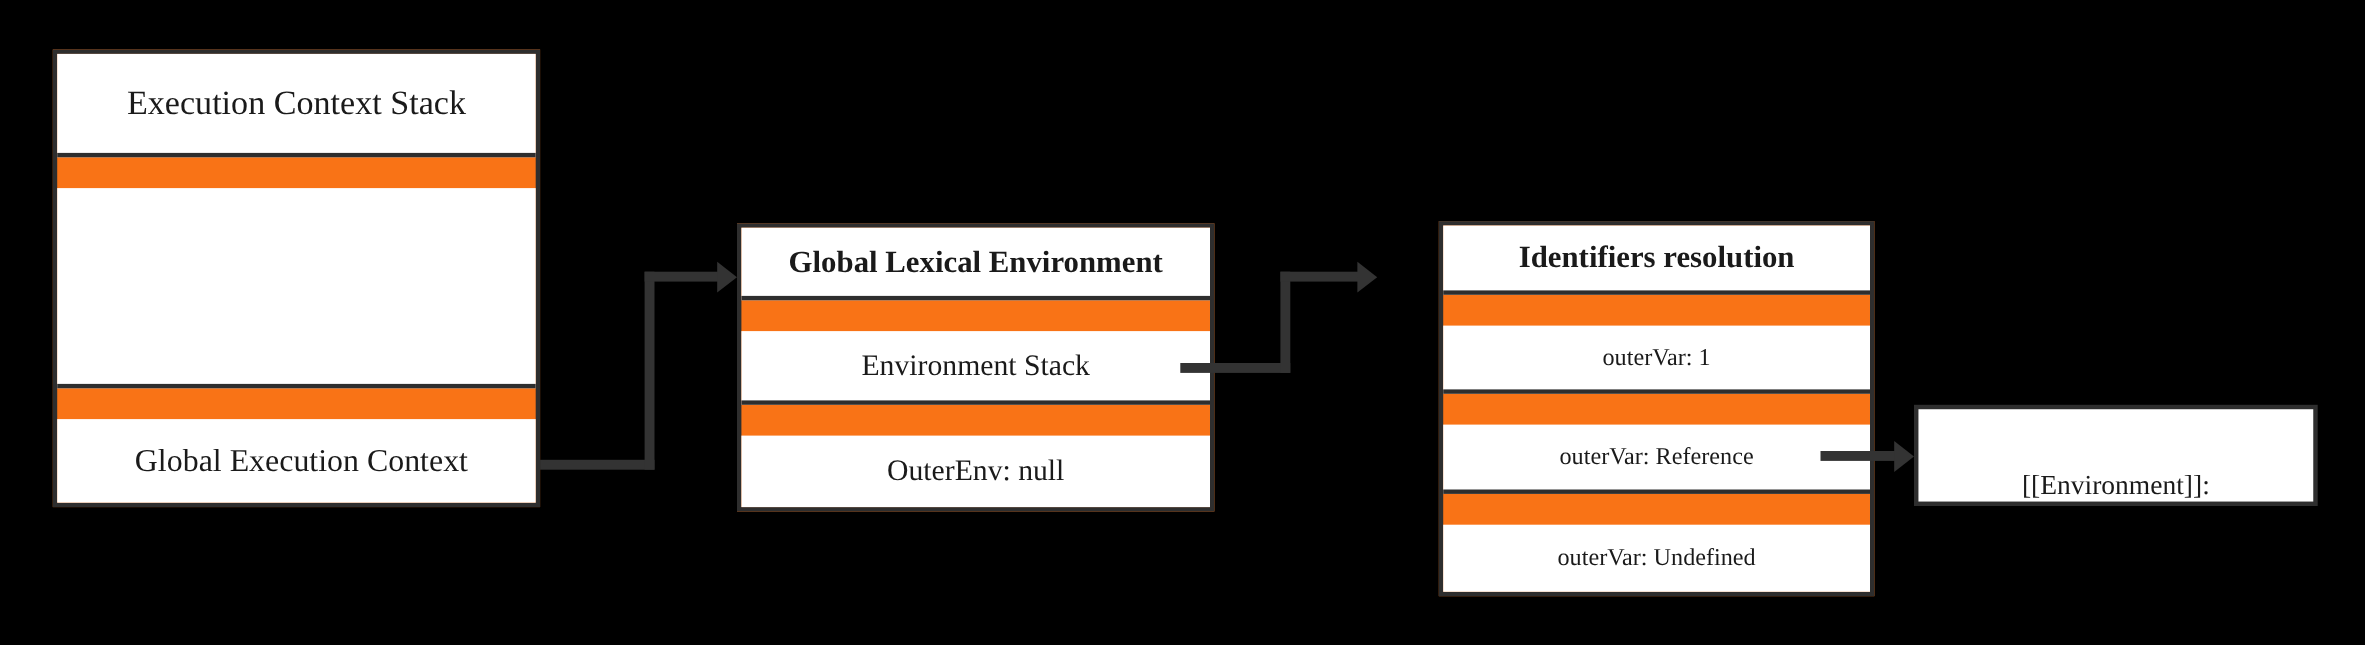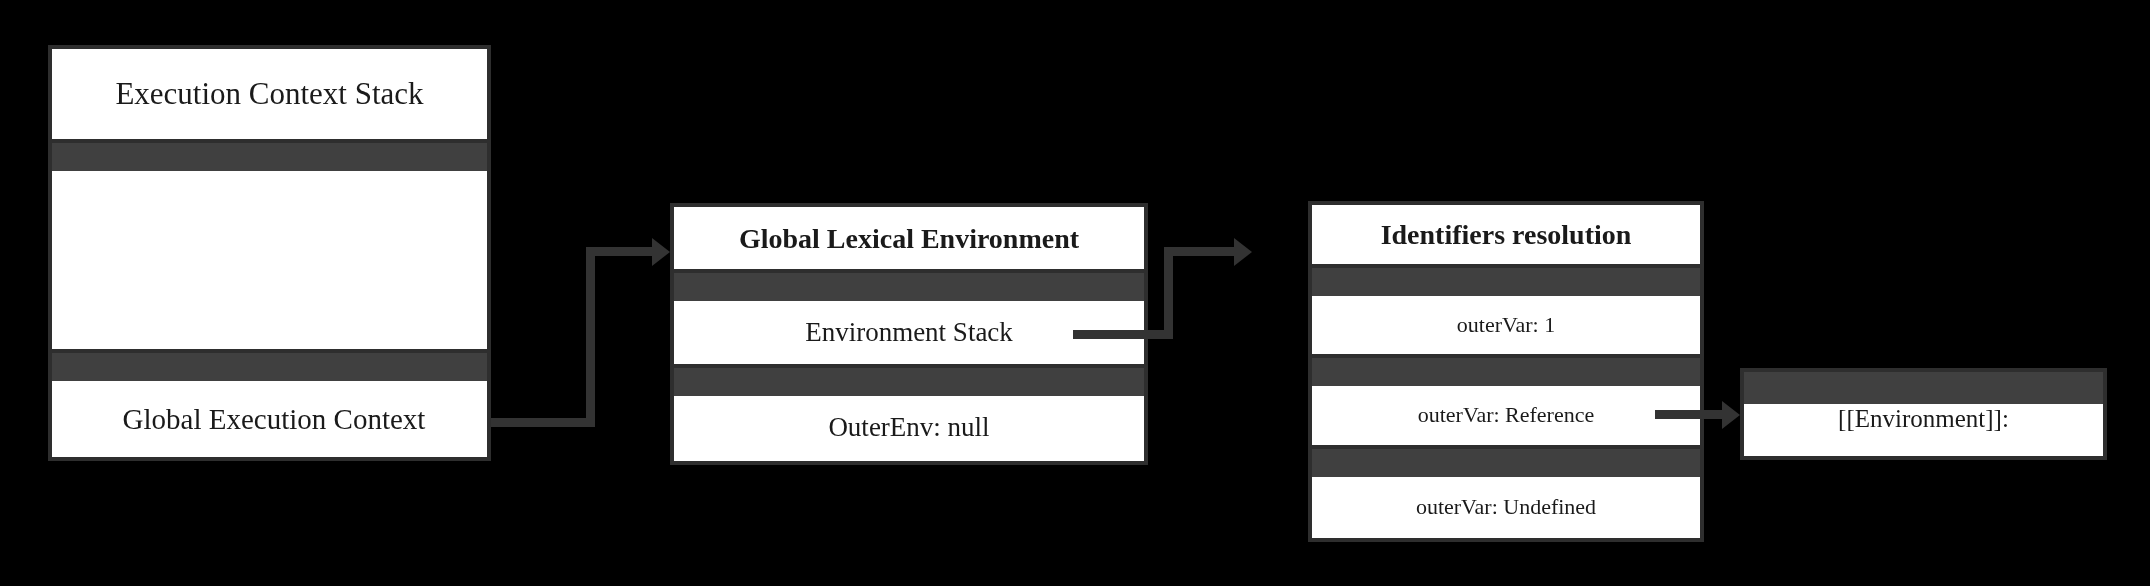--- a/index.html
+++ b/index.html
@@ -21,21 +21,21 @@
     width: 2150px;
     height: 586px;
     background: #000000;
   }
 
   
   .box {
     position: absolute;
     box-sizing: border-box;
     border: 4px solid #2e2e2e;
-    background: #404040;
+    background: #f97316;
     display: flex;
     flex-direction: column;
     gap: 28px;
   }
   .cell {
     box-sizing: border-box;
     background: #ffffff;
     color: #1a1a1a;
     display: flex;
     align-items: center;
@@ -55,21 +55,21 @@
     left: 48px;  top: 45px;
     width: 443px; height: 416px;
   }
   #box-ecs .cell.t1  { height: 94px;  font-size: 31px; }
   #box-ecs .cell.mid { flex: 1 1 auto; }
   #box-ecs .cell.t2  { height: 76px;  font-size: 29px; padding-left: 19px; }
 
   
   #box-gle {
     left: 670px; top: 203px;
-    width: 478px; height: 262px;
+    width: 434px; height: 262px;
   }
   #box-gle .cell { height: 85px; font-size: 27px; }
   #box-gle .cell.hdr { font-size: 28px; }
 
   
   #box-idr {
     left: 1308px; top: 201px;
     width: 396px; height: 341px;
   }
   #box-idr .cell { height: 84px; font-size: 22px; }
@@ -77,22 +77,21 @@
 
   
   #box-env {
     left: 1740px; top: 368px;
     width: 367px; height: 92px;
   }
   #box-env .cell {
     height: 100%;
     font-size: 25px;
     flex-direction: column;
-    justify-content: flex-start;
-    margin-top: 32px;
+    justify-content: flex-end;
   }
   #box-env .cell .ln { display: block; }
 
   
   .seg {
     position: absolute;
     background: #333333;
   }
   .arrowhead {
     position: absolute;

